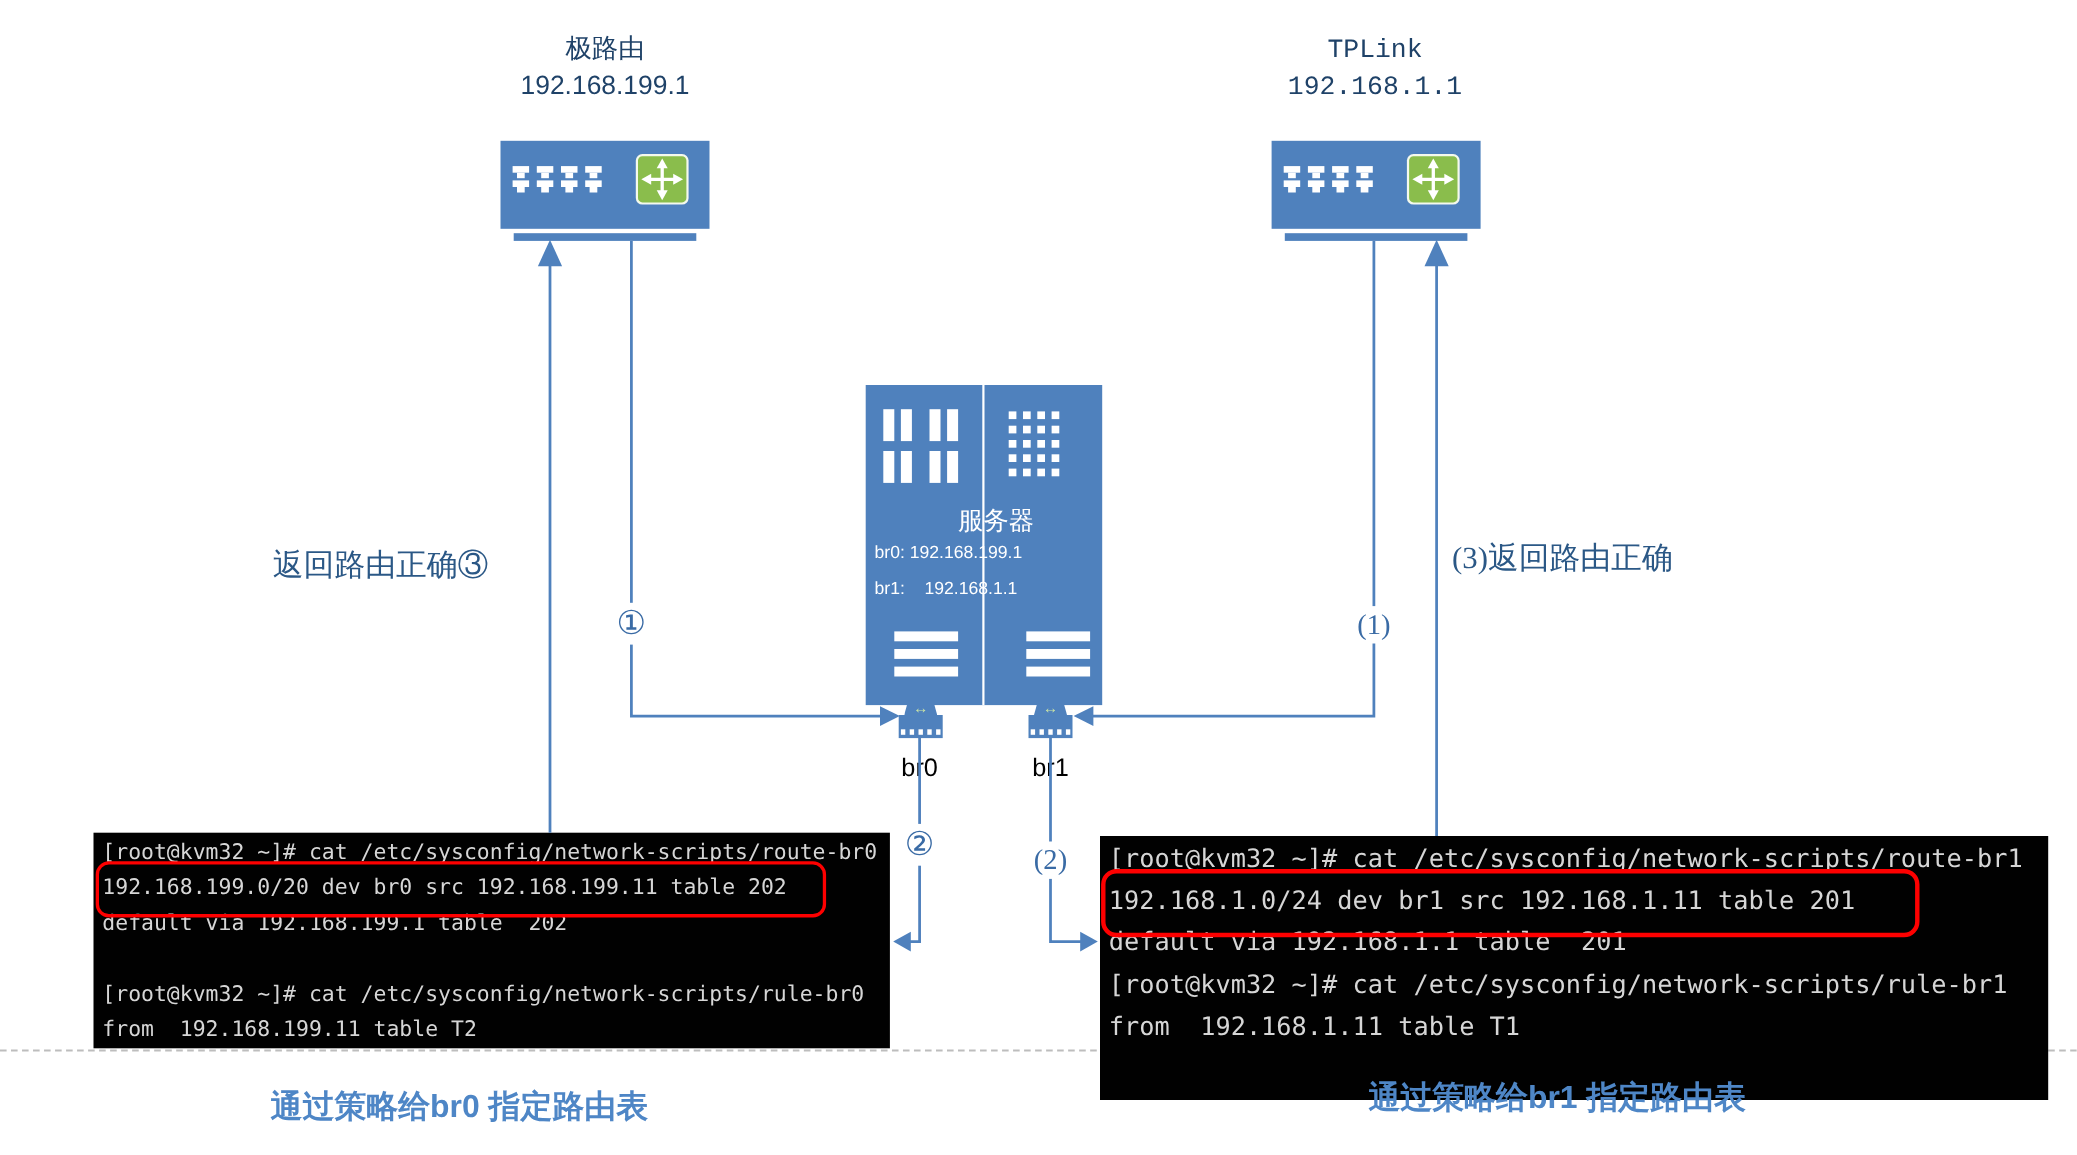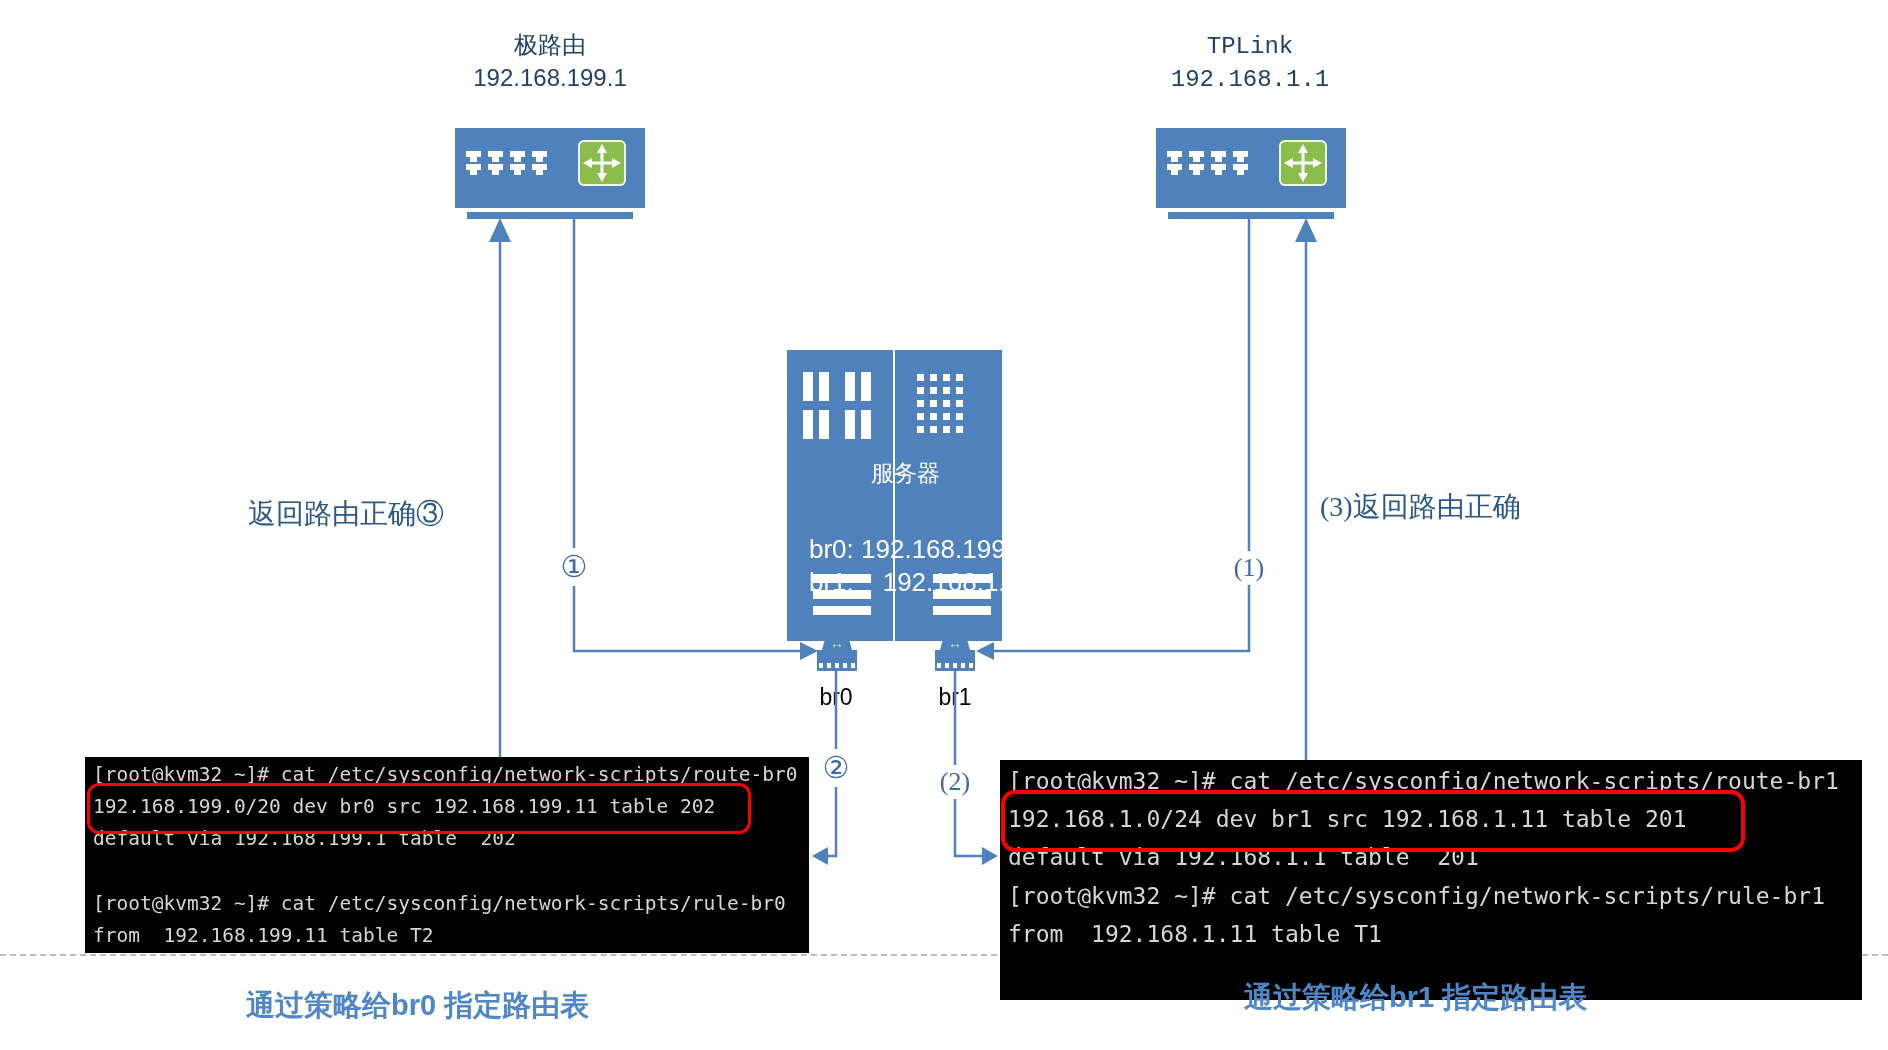--- a/index.html
+++ b/index.html
@@ -20,21 +20,21 @@
   
   .server{position:absolute;left:787px;top:350px;width:215px;height:291px;background:#4F81BD;z-index:2;color:#fff;}
   .server-divider{position:absolute;left:106px;top:0;width:2px;height:100%;background:#fff;}
   .slots{position:absolute;left:16px;top:22px;}
   .slot-row{display:flex;margin-bottom:9px;}
   .slot{width:10px;height:29px;background:#fff;margin-right:6px;}
   .slot.gap{margin-right:16px;}
   .dotgrid{position:absolute;left:130px;top:24px;display:grid;grid-template-columns:repeat(4,7px);grid-column-gap:6px;grid-row-gap:6px;}
   .dot{width:7px;height:7px;background:#fff;}
   .server-title{position:absolute;left:0;top:108px;width:100%;text-align:center;font-size:23px;margin-left:11px;}
-  .server-line{position:absolute;left:22px;font-size:26px;white-space:pre;margin-top:40px;}
+  .server-line{position:absolute;left:8px;font-size:16px;white-space:pre;}
   .burger{position:absolute;top:224px;}
   .burger div{width:58px;height:9px;background:#fff;margin-bottom:7px;}
   
   .bridge{position:absolute;width:40px;height:34px;z-index:2;}
   .bridge-top{width:30px;height:13px;margin:0 auto;background:#4F81BD;clip-path:polygon(12% 100%,88% 100%,100% 0,0 0);
               transform:scaleY(-1);display:flex;align-items:center;justify-content:center;}
   .bridge-top span{transform:scaleY(-1);color:#CDE6A5;font-size:14px;font-weight:bold;line-height:13px;}
   .bridge-body{width:40px;height:21px;background:#4F81BD;display:flex;align-items:flex-end;justify-content:center;padding-bottom:3px;box-sizing:border-box;}
   .bridge-body i{display:block;width:4px;height:5px;background:#fff;margin:0 2px;}
   .bridge-label{position:absolute;width:70px;text-align:center;font-size:23px;color:#000;z-index:2;}

